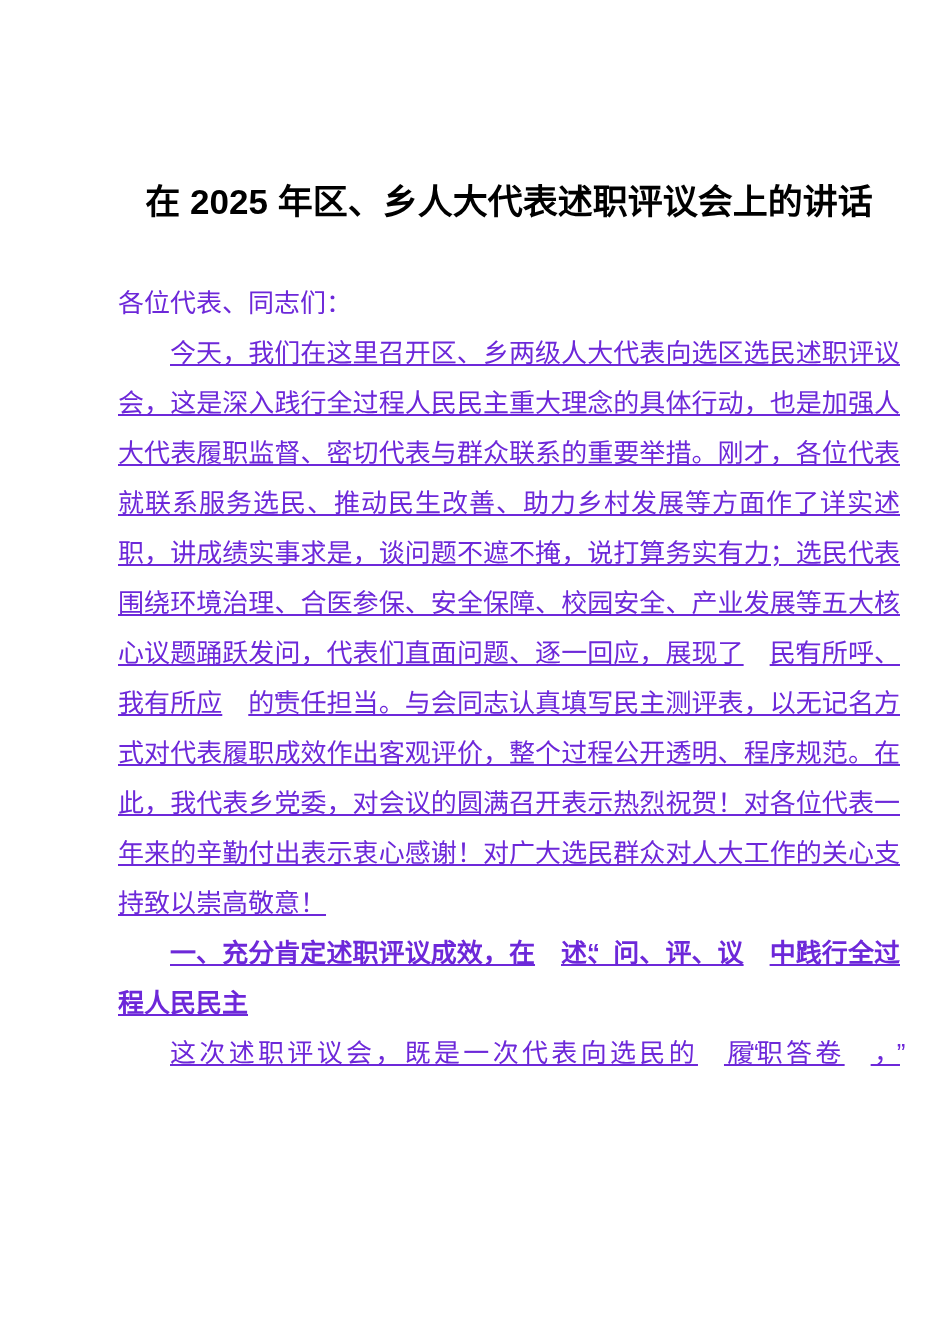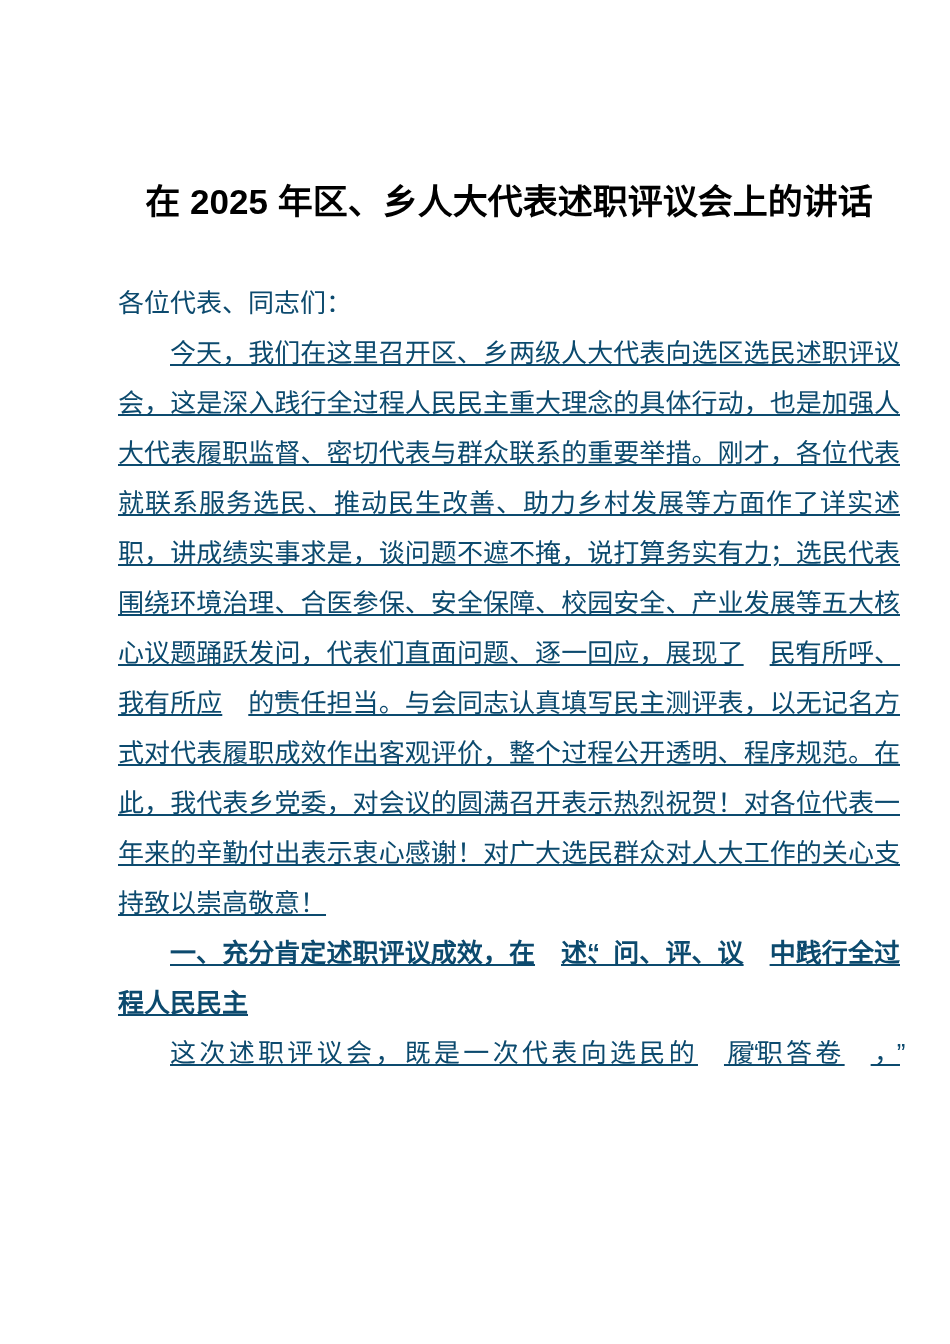--- a/index.html
+++ b/index.html
@@ -26,21 +26,21 @@
     font-weight: 700;
     line-height: 52px;
     text-align: center;
     color: #000000;
     letter-spacing: 0;
   }
   .para {
     margin: 0;
     font-size: 26px;
     line-height: 50px;
-    color: #0c4a6e;
+    color: #6d28d9;
     text-align: justify;
     text-justify: inter-ideograph;
     word-break: normal;
   }
   .para.indented { text-indent: 2em; text-decoration: underline; }
   .para.heading  { font-weight: 700; }
   .para.cut      { text-align-last: justify; }
   
   .q  { display: inline-block; width: 1em; }
   .qo { text-align: right; }

